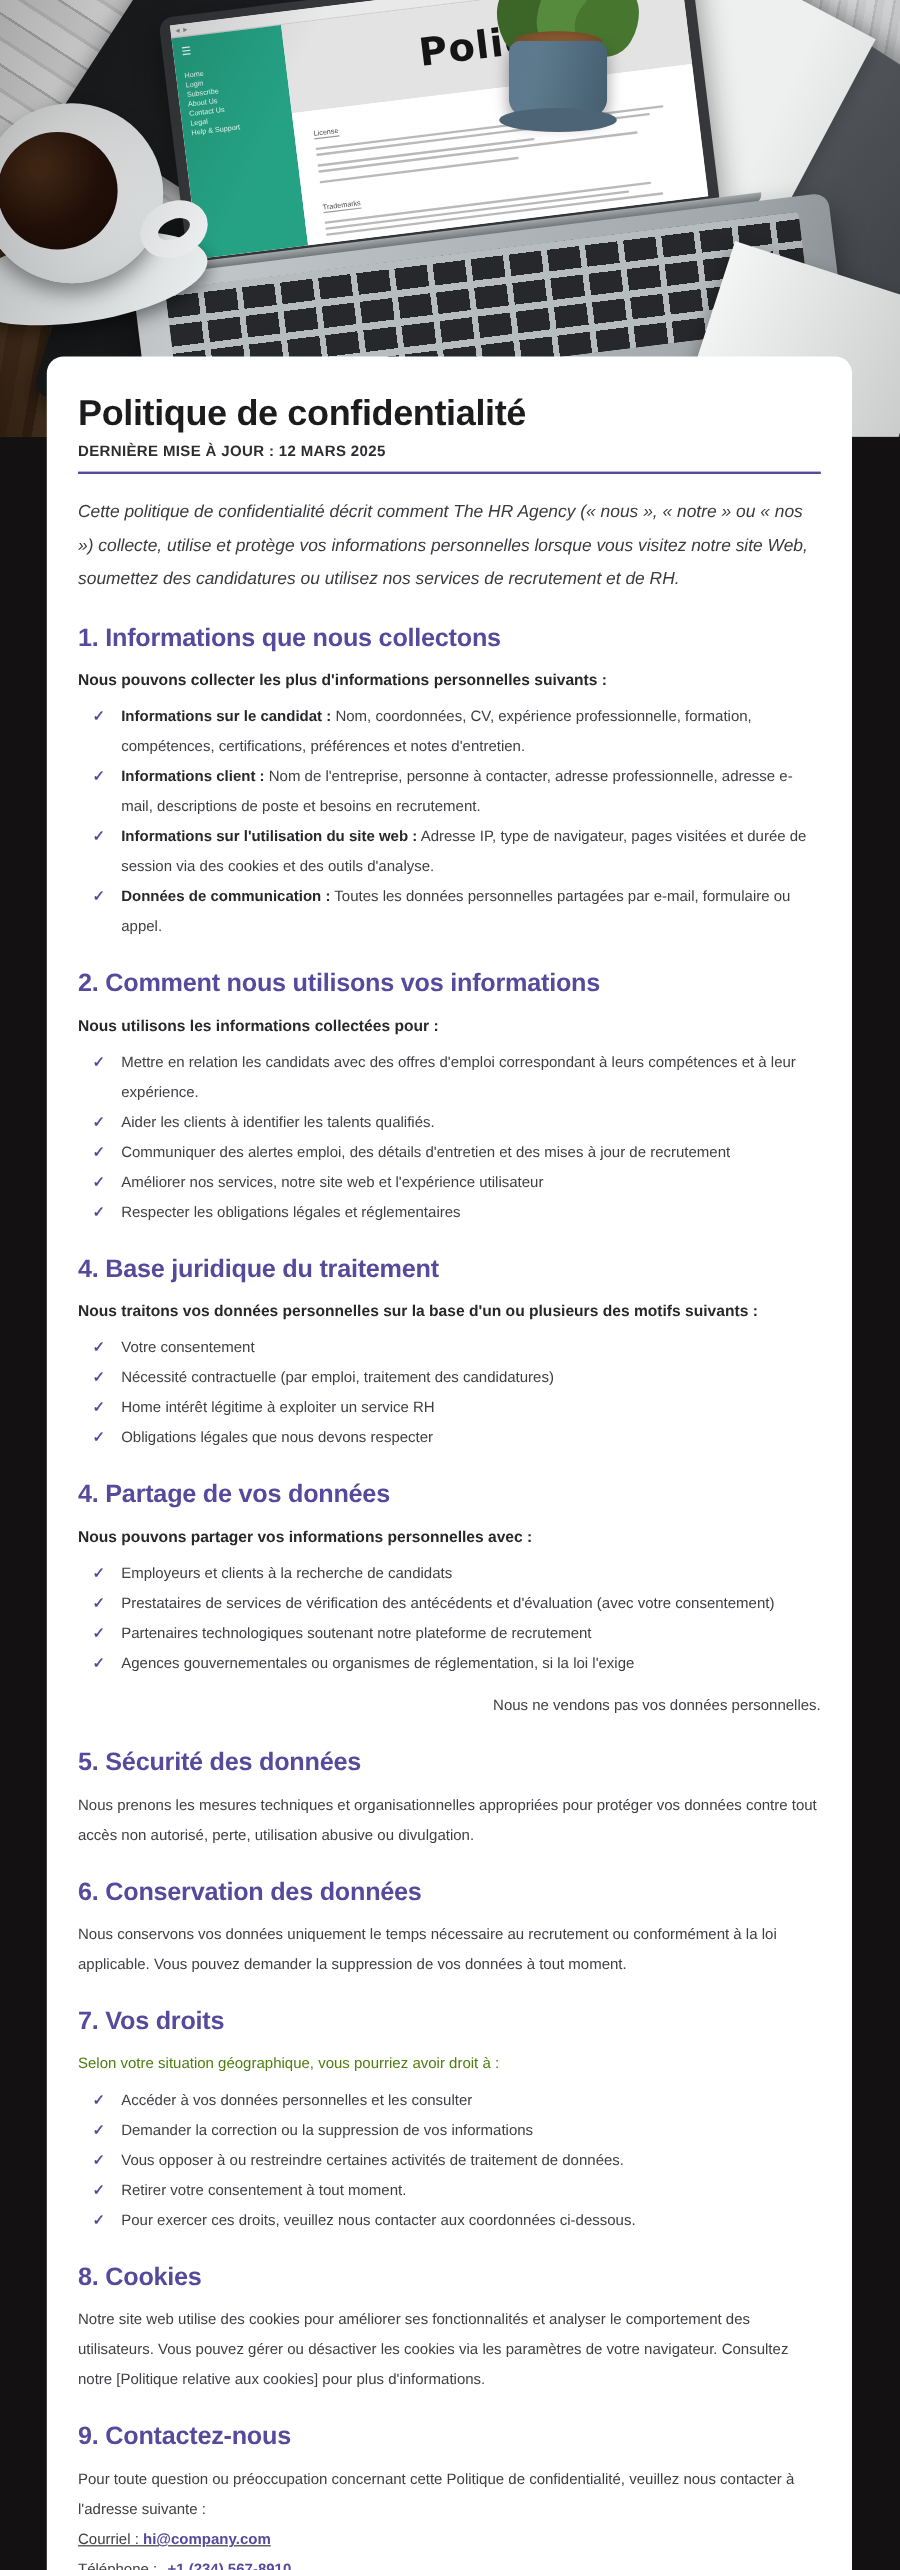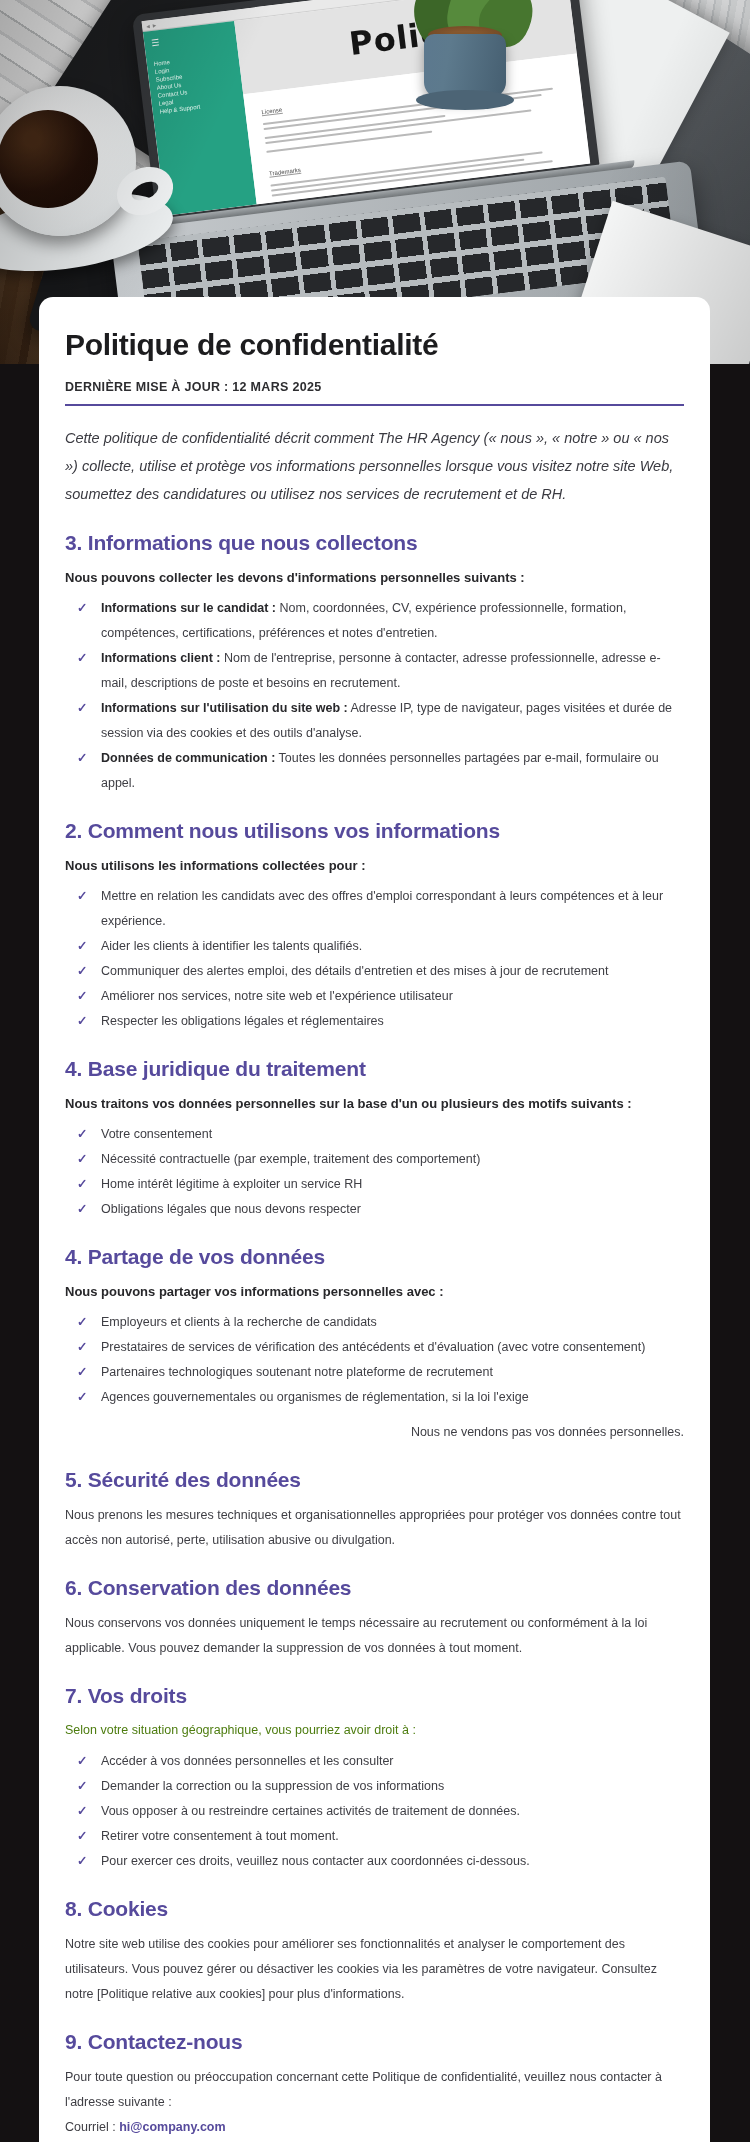--- a/index.html
+++ b/index.html
@@ -82,33 +82,33 @@
       repeating-linear-gradient(90deg, rgba(185,190,193,0) 0 27px, #b7bcbf 27px 32px),
       repeating-linear-gradient(0deg, #26282b 0 18px, #b7bcbf 18px 24px);
   }
   .hero-shade{ position:absolute; inset:0; background:linear-gradient(115deg, rgba(0,0,0,.28), rgba(0,0,0,0) 30%, rgba(0,0,0,0) 75%, rgba(0,0,0,.18)); pointer-events:none; }
   
   .card{
     position:absolute; left:39px; top:297px; width:671px; min-height:1808px;
     background:#ffffff; border-radius:14px 14px 30px 30px; padding:28px 26px 26px;
   }
   .title{ font-size:30px; line-height:40px; font-weight:700; color:#1c1c1e; letter-spacing:-.3px; }
-  .updated{ margin-top:15px; font-size:12.5px; font-weight:700; color:#2d2d30; letter-spacing:.3px; }
+  .updated{ margin-top:4px; font-size:12.5px; font-weight:700; color:#2d2d30; letter-spacing:.3px; }
   .rule{ margin-top:10px; height:2px; background:#564a9c; }
   .intro{ margin-top:18px; font-style:italic; font-size:14.5px; line-height:28px; color:#3a3a41; }
   h2{ margin-top:22px; font-size:21px; line-height:26px; font-weight:600; color:#564a9c; letter-spacing:-.2px; }
   .lead{ margin-top:12px; font-size:13px; font-weight:700; color:#28282b; line-height:19px; }
   .lead-reg{ margin-top:12px; font-size:12.5px; color:#4d7c0f; line-height:19px; }
   ul.checks{ list-style:none; margin-top:9px; }
   ul.checks li{ position:relative; padding-left:36px; font-size:12.5px; color:#3e3e44; line-height:25px; }
   ul.checks .chk{ position:absolute; left:12px; top:0; color:#564a9c; font-weight:700; font-size:12.5px; }
   ul.checks b{ color:#28282b; }
   p.body{ margin-top:10px; font-size:12.5px; color:#3e3e44; line-height:25px; }
   .note{ margin-top:12px;text-align:right; }
-  .contact-line{ font-size:12.5px; color:#3e3e44; line-height:25px; }
+  .contact-line{ font-size:12.5px; color:#3e3e44; line-height:25px;text-decoration:underline; }
   a.plink{ color:#564a9c; font-weight:700; text-decoration:none; }
   .phone-gap{ margin-left:5px; }
 </style>
 </head>
 <body>
 
 <div class="hero">
   <div class="magazine"></div>
   <div class="mag-dark"></div>
   <div class="papers-right"></div>
@@ -178,22 +178,22 @@
 </div>
 
 <div class="card">
 
   <div class="title">Politique de confidentialité</div>
   <div class="updated">DERNIÈRE MISE À JOUR : 12 MARS 2025</div>
   <div class="rule"></div>
   <p class="intro">Cette politique de confidentialité décrit comment The HR Agency (« nous », « notre » ou « nos ») collecte, utilise et protège vos informations personnelles lorsque vous visitez notre site Web, soumettez des candidatures ou utilisez nos services de recrutement et de RH.</p>
 
   <section>
-    <h2>3. Informations que nous collectons</h2>
-    <div class="lead">Nous pouvons collecter les devons d'informations personnelles suivants :</div>
+    <h2>1. Informations que nous collectons</h2>
+    <div class="lead">Nous pouvons collecter les plus d'informations personnelles suivants :</div>
     <ul class="checks">
       <li><span class="chk">✓</span><b>Informations sur le candidat :</b><span> Nom, coordonnées, CV, expérience professionnelle, formation, compétences, certifications, préférences et notes d'entretien.</span></li>
       <li><span class="chk">✓</span><b>Informations client :</b><span> Nom de l'entreprise, personne à contacter, adresse professionnelle, adresse e-mail, descriptions de poste et besoins en recrutement.</span></li>
       <li><span class="chk">✓</span><b>Informations sur l'utilisation du site web :</b><span> Adresse IP, type de navigateur, pages visitées et durée de session via des cookies et des outils d'analyse.</span></li>
       <li><span class="chk">✓</span><b>Données de communication :</b><span> Toutes les données personnelles partagées par e-mail, formulaire ou appel.</span></li>
     </ul>
   </section>
 
   <section>
     <h2>2. Comment nous utilisons vos informations</h2>
@@ -205,21 +205,21 @@
       <li><span class="chk">✓</span><span>Améliorer nos services, notre site web et l'expérience utilisateur</span></li>
       <li><span class="chk">✓</span><span>Respecter les obligations légales et réglementaires</span></li>
     </ul>
   </section>
 
   <section>
     <h2>4. Base juridique du traitement</h2>
     <div class="lead">Nous traitons vos données personnelles sur la base d'un ou plusieurs des motifs suivants :</div>
     <ul class="checks">
       <li><span class="chk">✓</span><span>Votre consentement</span></li>
-      <li><span class="chk">✓</span><span>Nécessité contractuelle (par exemple, traitement des comportement)</span></li>
+      <li><span class="chk">✓</span><span>Nécessité contractuelle (par emploi, traitement des candidatures)</span></li>
       <li><span class="chk">✓</span><span>Home intérêt légitime à exploiter un service RH</span></li>
       <li><span class="chk">✓</span><span>Obligations légales que nous devons respecter</span></li>
     </ul>
   </section>
 
   <section>
     <h2>4. Partage de vos données</h2>
     <div class="lead">Nous pouvons partager vos informations personnelles avec :</div>
     <ul class="checks">
       <li><span class="chk">✓</span><span>Employeurs et clients à la recherche de candidats</span></li>

